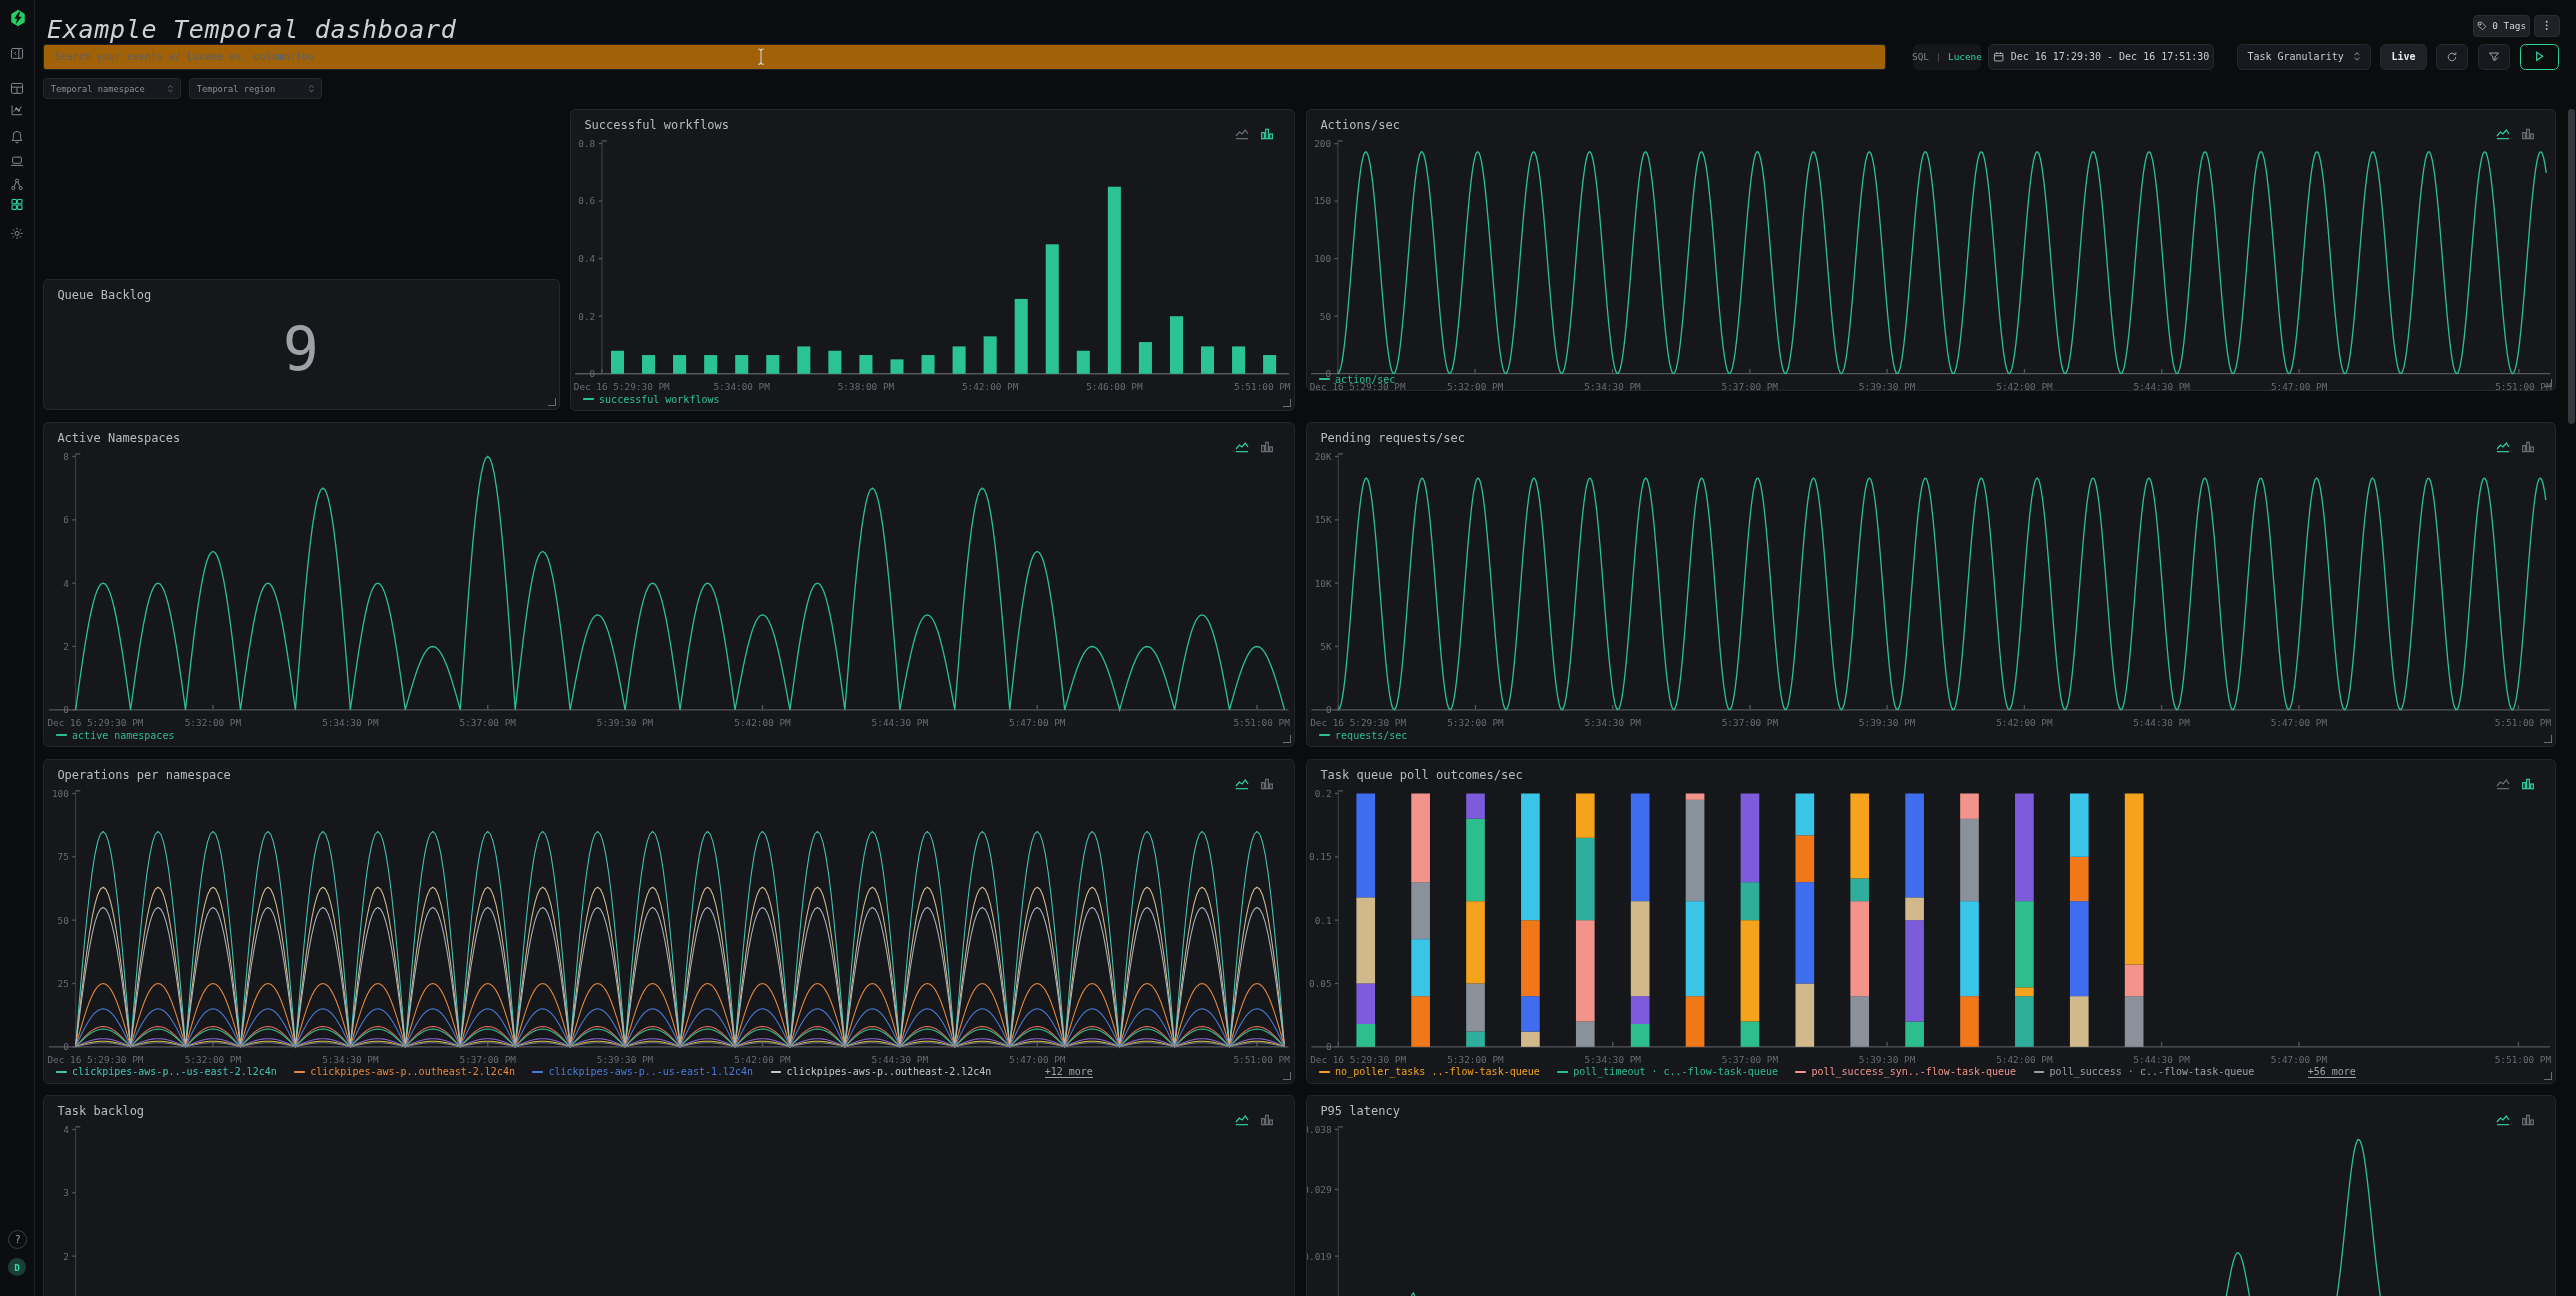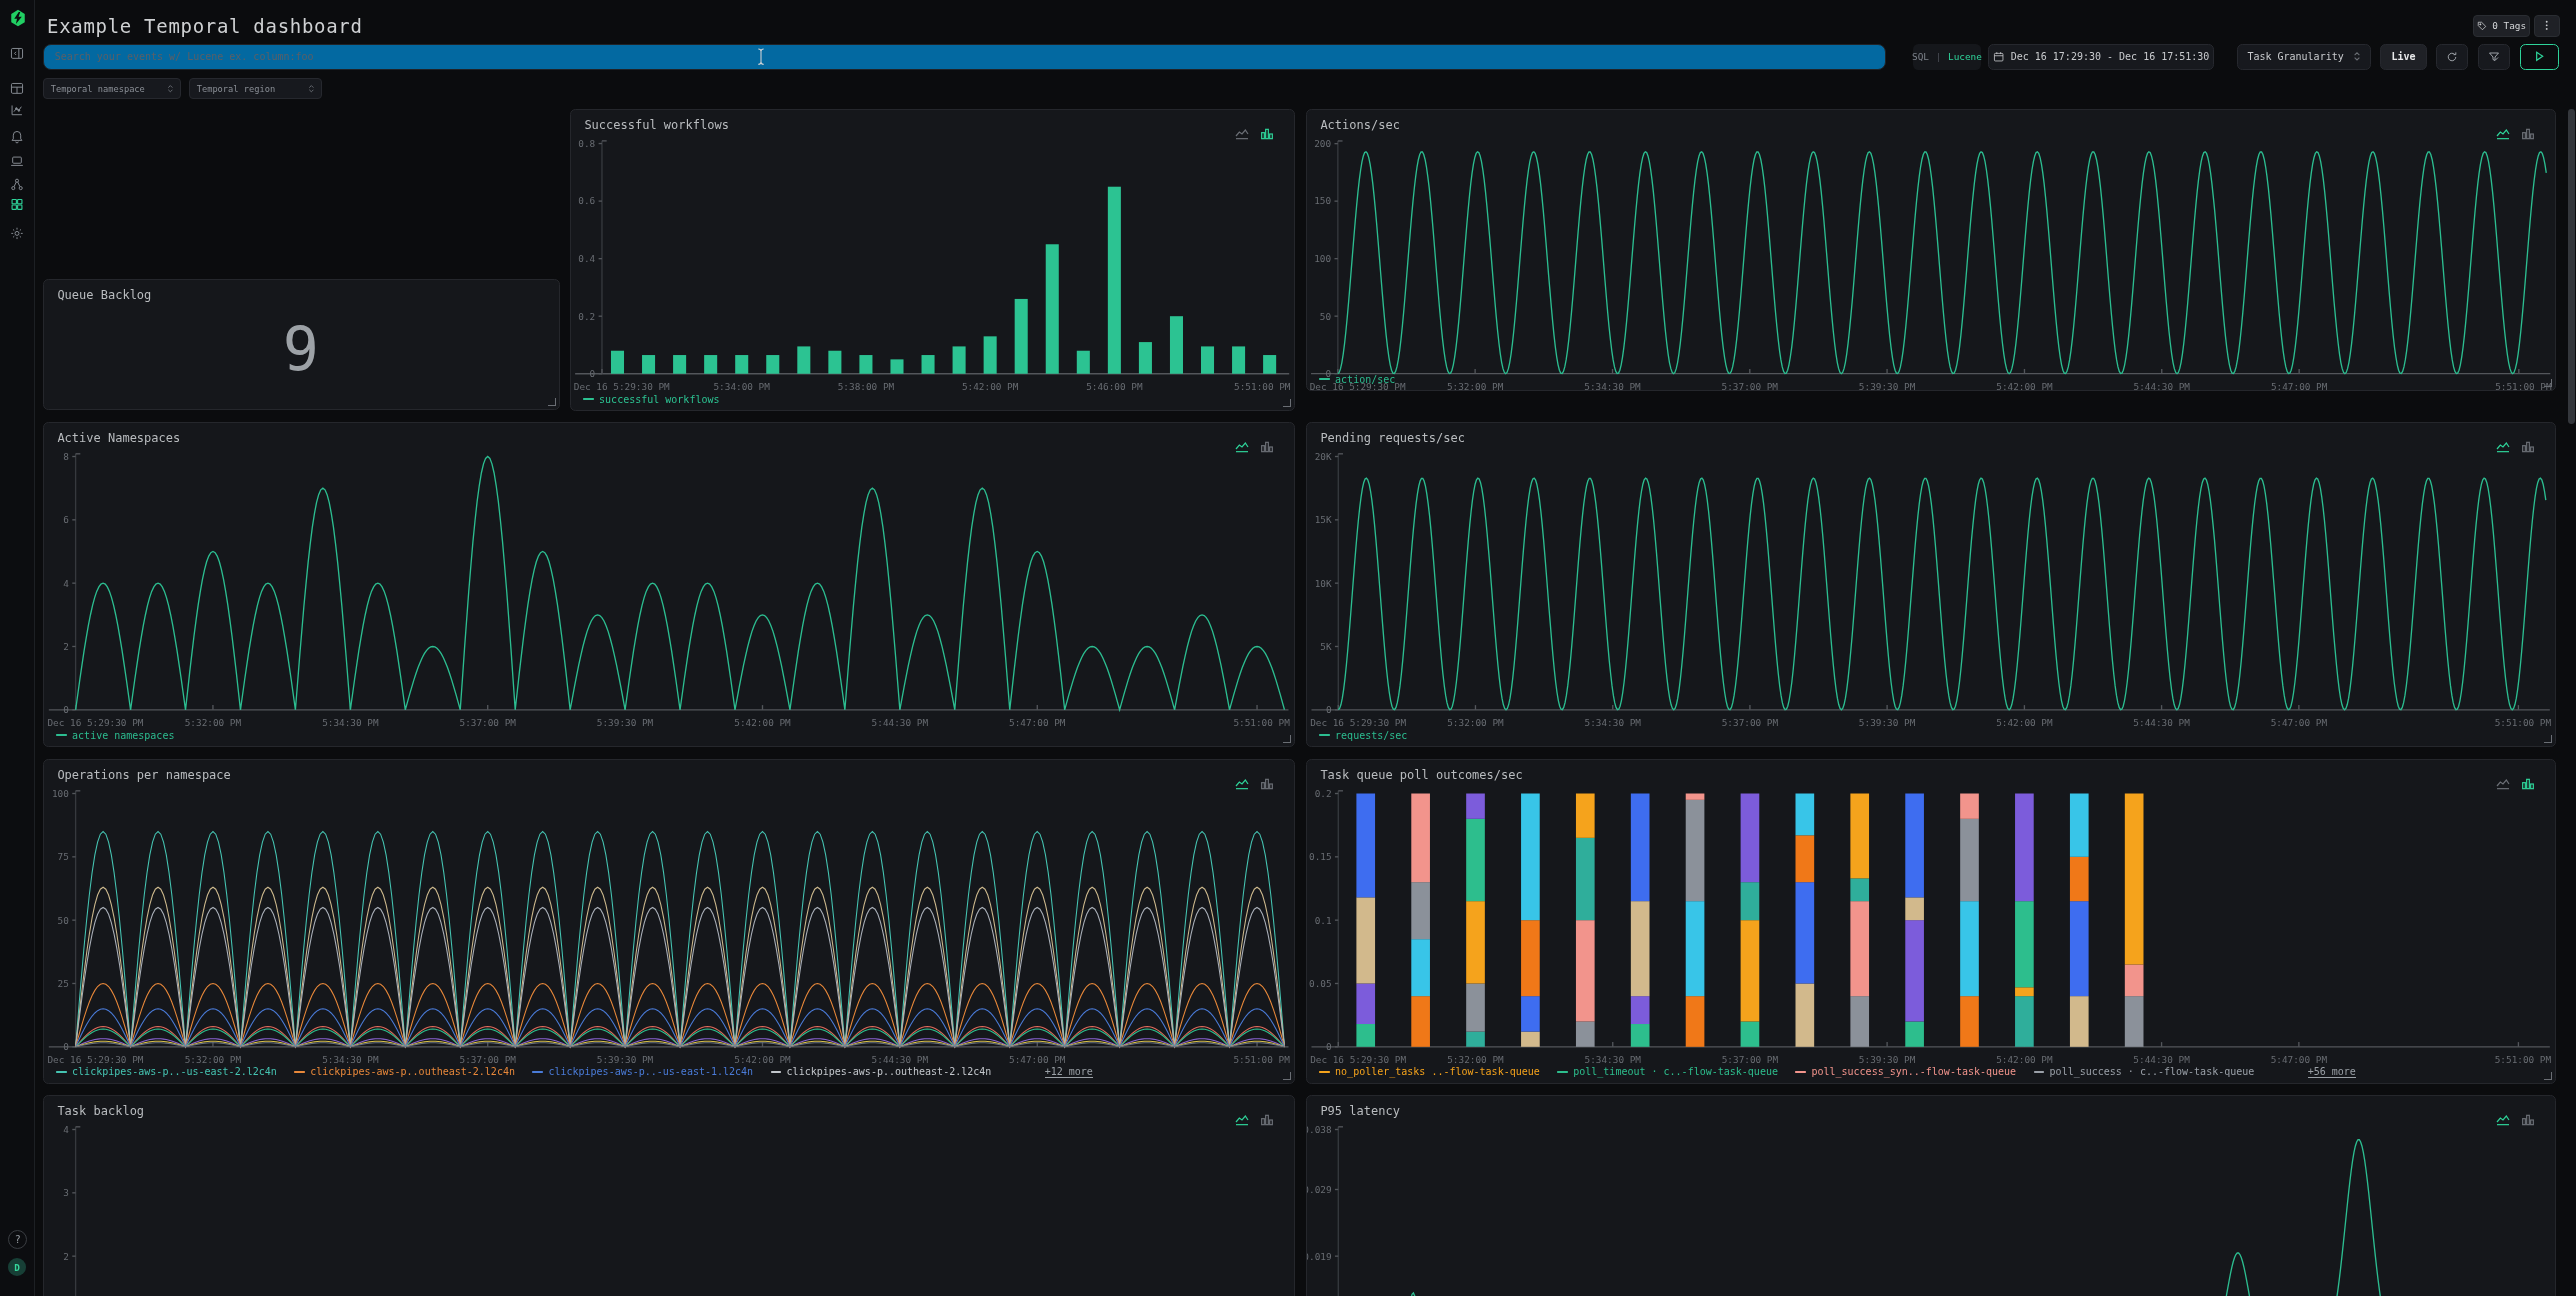--- a/index.html
+++ b/index.html
@@ -12,26 +12,26 @@
   .side-ic{position:absolute;left:50%;transform:translateX(-50%);width:14.8px;height:14.8px;
            color:#868b92;cursor:pointer;}
   .side-ic svg{width:14.8px;height:14.8px;display:block;}
   .side-ic.active{color:#2ed49a;}
   #logo{position:absolute;left:8.7px;top:8.7px;width:18px;height:18px;}
   #help-circle{position:absolute;left:8px;top:1230px;width:17.4px;height:17.4px;border:0.7px solid #3a3d42;
                border-radius:50%;color:#9aa0a6;font-size:10px;display:flex;align-items:center;justify-content:center;}
   #avatar-circle{position:absolute;left:8px;top:1258px;width:18px;height:18px;background:#173f36;
                border-radius:50%;color:#36d79c;font-size:9.4px;font-weight:bold;display:flex;align-items:center;justify-content:center;}
   
-  #page-title{position:absolute;left:47px;top:14.8px;font-size:19px;color:#cfd1d3;letter-spacing:0.7px;}
+  #page-title{position:absolute;left:47px;top:14.8px;font-size:25px;color:#cfd1d3;letter-spacing:0.7px;font-style:italic;}
   .top-btn{position:absolute;background:#1f2126;border:0.7px solid #2a2d32;border-radius:4px;
            display:flex;align-items:center;justify-content:center;gap:5.4px;color:#d5d7d9;font-size:9.4px;}
   
-  #search-input{position:absolute;left:43px;top:44px;width:1843px;height:25.5px;background:#0369a1;
-          border:0.7px solid #202327;border-radius:8px;color:#c9cbce;font-size:10px;padding:0 10.7px;
+  #search-input{position:absolute;left:43px;top:44px;width:1843px;height:25.5px;background:#a16207;
+          border:0.7px solid #202327;border-radius:3px;color:#c9cbce;font-size:10px;padding:0 10.7px;
           font-family:inherit;outline:none;box-sizing:border-box;}
   #search-input::placeholder{color:#5b5f66;}
   .ctrl{position:absolute;top:44px;height:25.5px;background:#17191e;border:0.7px solid #26282e;border-radius:5.4px;
         display:flex;align-items:center;justify-content:center;gap:6.7px;font-size:10px;color:#c9cbce;box-sizing:border-box;}
   #mode-toggle{border:none;background:#15171b;}
   #mode-sql{color:#7d828a;font-size:9.4px;}
   #mode-sep{color:#4a4e55;font-size:9.4px;}
   #mode-lucene{color:#2ed49a;font-size:9.4px;}
   #live-btn{font-weight:bold;color:#e8e9ea;background:#1f2126;}
   #run-btn{border:1.3px solid #2ed49a;background:transparent;}

